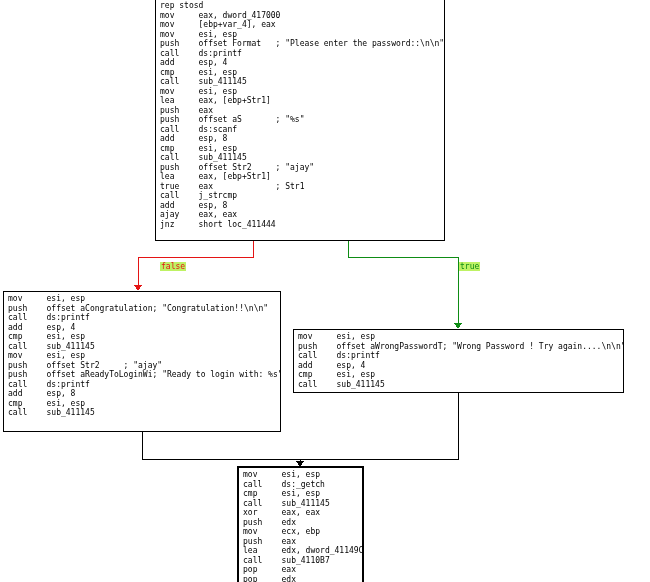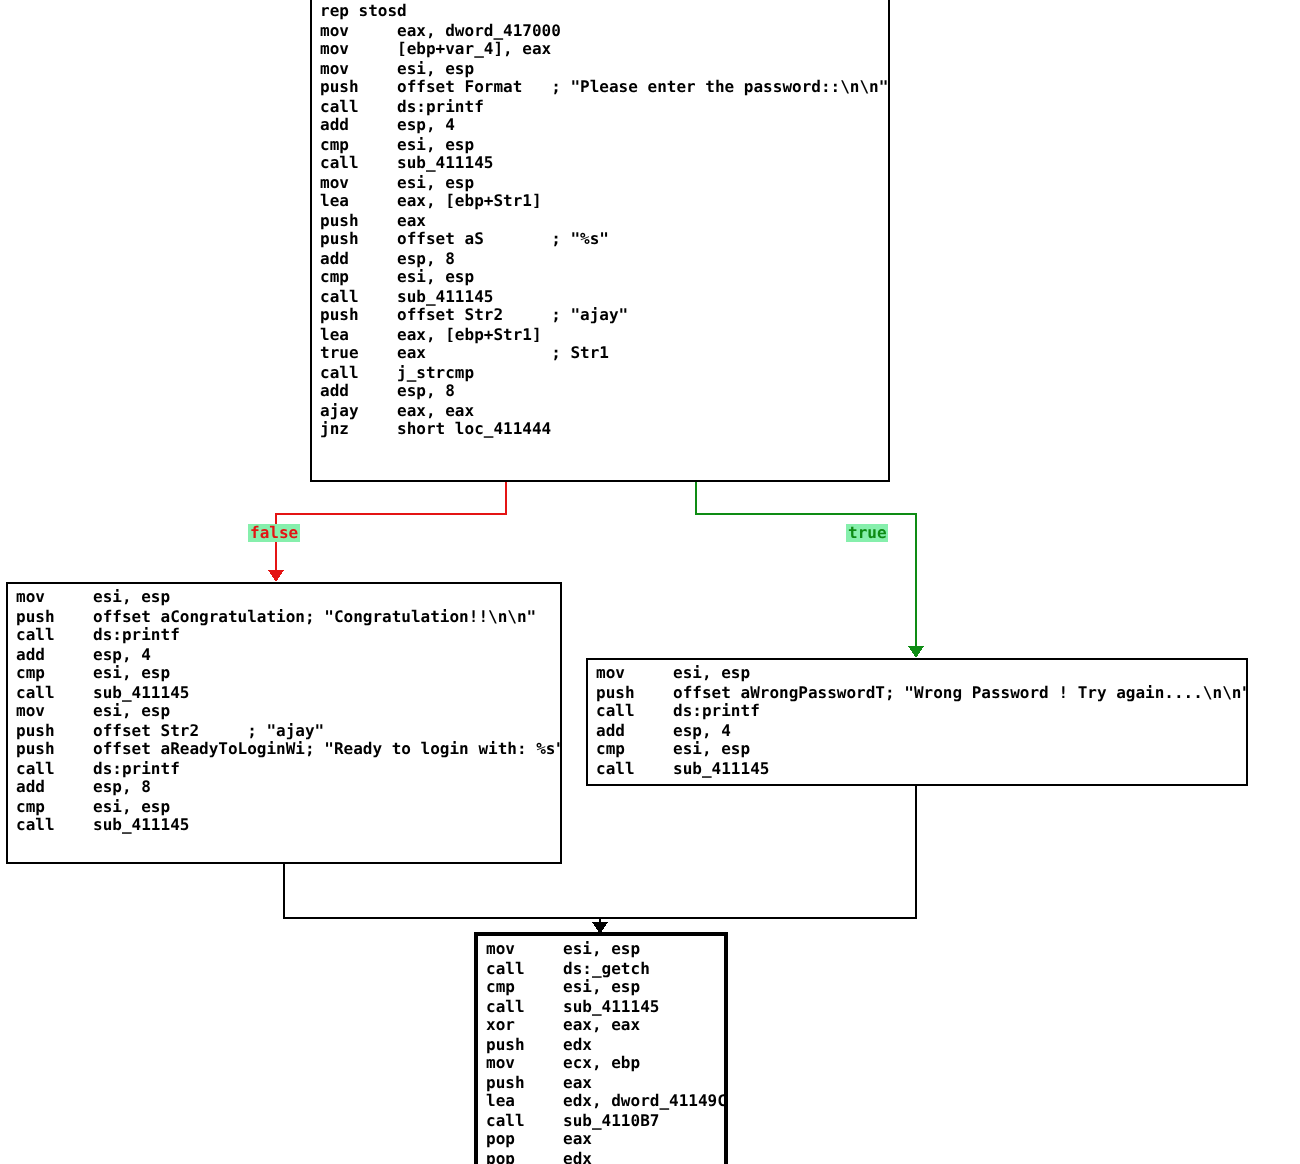--- a/index.html
+++ b/index.html
@@ -9,29 +9,28 @@
     font-family:"DejaVu Sans Mono", monospace;
   }
   .edges-svg { position:absolute; left:0; top:0; pointer-events:none; }
   .block {
     position:absolute; background:#ffffff;
     border:1px solid #000000; box-sizing:border-box; overflow:hidden;
   }
   .asm-line {
     white-space:pre; font-size:8px; line-height:9.5px; height:9.5px;
     color:#000000;
-    font-weight:bold;
   }
   #block-top    { left:155px; top:-9px;  width:290px; height:250px; padding:9px 2px 0 4px; }
   #block-left   { left:3px;   top:291px; width:278px; height:141px; padding:2px 2px 0 4px; }
   #block-right  { left:293px; top:329px; width:331px; height:64px;  padding:2px 2px 0 4px; }
   #block-bottom { left:237px; top:466px; width:127px; height:130px; padding:2px 2px 0 4px; border-width:2px; }
   .edge-label {
-    position:absolute; font-size:8px; line-height:9px; font-weight:bold;
-    background:#86efac; padding:0 1px; letter-spacing:0;
+    position:absolute; font-size:8px; line-height:9px; font-weight:normal;
+    background:#bef264; padding:0 1px; letter-spacing:0;margin-left:36px;
   }
   #label-false { left:124px; top:262px; color:#e41414; }
   #label-true  { left:423px; top:262px; color:#0e8c14; }
 </style>
 </head>
 <body>
 
 <div class="canvas">
 
   <svg class="edges-svg" width="650" height="582" shape-rendering="crispEdges">
@@ -54,20 +53,21 @@
       <div class="asm-line">mov     esi, esp</div>
       <div class="asm-line">push    offset Format   ; "Please enter the password::\n\n"</div>
       <div class="asm-line">call    ds:printf</div>
       <div class="asm-line">add     esp, 4</div>
       <div class="asm-line">cmp     esi, esp</div>
       <div class="asm-line">call    sub_411145</div>
       <div class="asm-line">mov     esi, esp</div>
       <div class="asm-line">lea     eax, [ebp+Str1]</div>
       <div class="asm-line">push    eax</div>
       <div class="asm-line">push    offset aS       ; "%s"</div>
+      <div class="asm-line">call    ds:scanf</div>
       <div class="asm-line">add     esp, 8</div>
       <div class="asm-line">cmp     esi, esp</div>
       <div class="asm-line">call    sub_411145</div>
       <div class="asm-line">push    offset Str2     ; "ajay"</div>
       <div class="asm-line">lea     eax, [ebp+Str1]</div>
       <div class="asm-line">true    eax             ; Str1</div>
       <div class="asm-line">call    j_strcmp</div>
       <div class="asm-line">add     esp, 8</div>
       <div class="asm-line">ajay    eax, eax</div>
       <div class="asm-line">jnz     short loc_411444</div>

